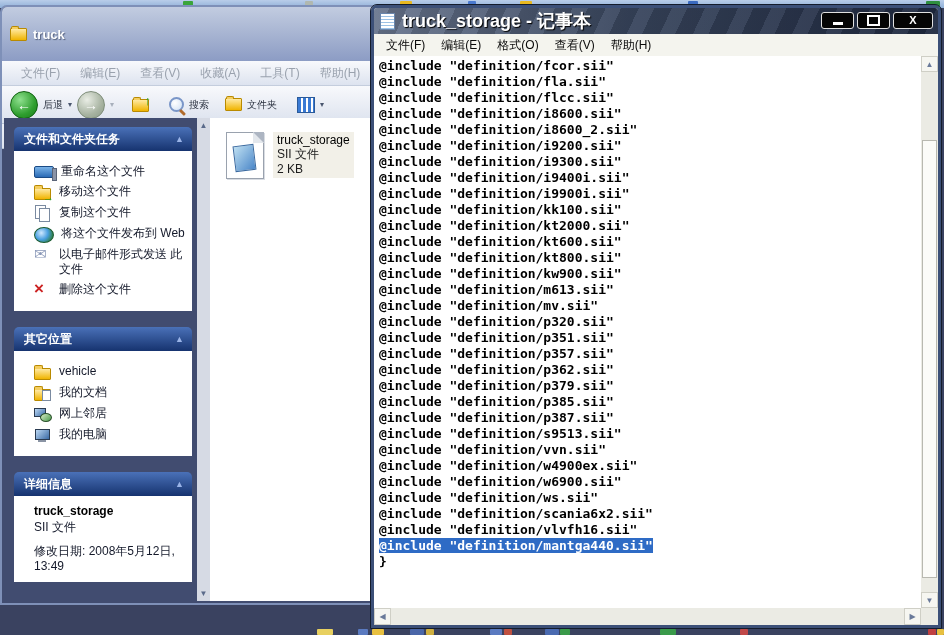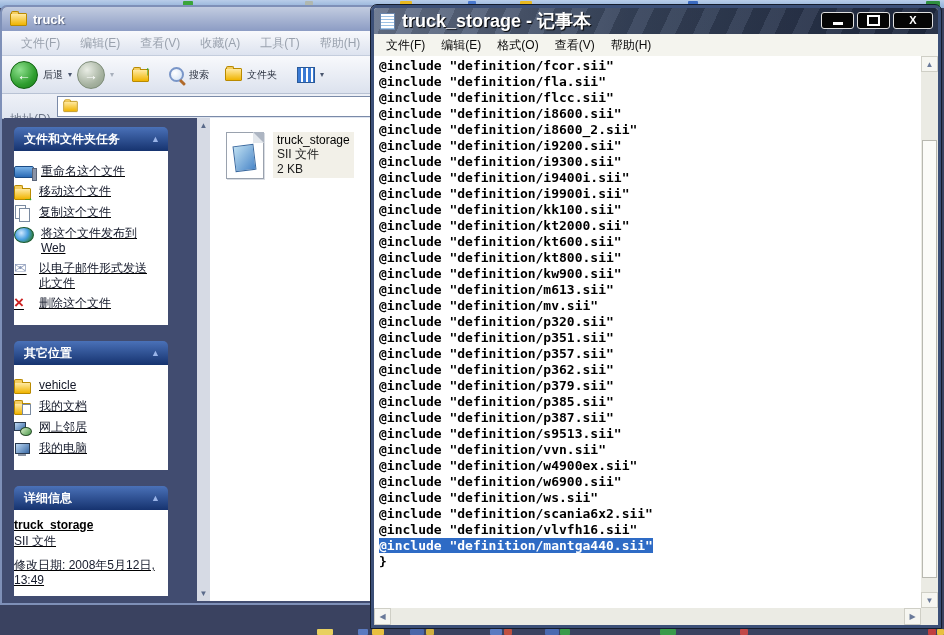--- a/index.html
+++ b/index.html
@@ -13,21 +13,21 @@
     background:linear-gradient(180deg,#b9cde9,#8fb0d8);}
   .frag{position:absolute;top:1px;height:6px;border-radius:1px;}
 
   
   .win{position:absolute;box-sizing:border-box;}
 
   
   .explorer{left:0;top:5px;width:385px;height:600px;border:2px solid #7e90b8;
     border-radius:7px 7px 0 0;background:#414c70;z-index:2;}
   .x-titlebar{height:24px;background:linear-gradient(180deg,#c2cce0,#8c9cc4);
-    border-radius:5px 5px 0 0;display:flex;align-items:center;padding:0 8px;gap:6px;}
+    border-radius:5px 5px 0 0;display:flex;align-items:center;padding:15px 8px;gap:6px;}
   .x-title{color:#fff;font-weight:bold;font-size:13px;text-shadow:1px 1px 1px #55617e;}
   .x-menubar{height:24px;background:linear-gradient(180deg,#f8f9fc,#dde3ef);
     border-bottom:1px solid #c4cddd;display:flex;align-items:center;padding-left:10px;gap:2px;}
   .xmenu-item{color:#9aa2ae;font-size:12px;padding:3px 9px;}
   .x-toolbar{height:37px;background:linear-gradient(180deg,#f8f9fc,#dce2ee);
     border-bottom:1px solid #b8c2d4;display:flex;align-items:center;padding-left:8px;gap:5px;}
   .tb-label{font-size:10px;color:#2b3240;text-align:center;}
   .caret{font-size:8px;color:#4a566e;}
   .caret.dim{color:#a8b0bc;}
   .circle-btn{width:26px;height:26px;border-radius:50%;display:flex;align-items:center;
@@ -38,28 +38,28 @@
     border:1px solid #7e8d79;}
   .x-addrbar{height:24px;background:linear-gradient(180deg,#eef1f7,#dfe5f0);
     display:flex;align-items:center;padding:0 4px 0 8px;gap:6px;border-bottom:1px solid #b8c2d4;}
   .addr-label{font-size:12px;color:#6a7486;margin-top:27px;}
   .addr-field{flex:1;height:19px;background:#fff;border:1px solid #7a8aa8;
     display:flex;align-items:center;gap:5px;padding:0 4px;overflow:hidden;}
   .addr-text{font-size:12px;color:#0c0c0c;white-space:nowrap;}
   .x-content{position:absolute;left:2px;right:2px;top:111px;bottom:2px;background:#414c70;overflow:hidden;}
 
   
-  .panel{width:154px;margin:0 0 16px 10px;border-radius:5px 5px 0 0;}
+  .panel{width:178px;margin:0 0 16px 10px;border-radius:5px 5px 0 0;}
   .panel:first-child{margin-top:9px;}
   .panel-head{height:24px;border-radius:5px 5px 0 0;
     background:linear-gradient(180deg,#4a71b8,#16336f);
     display:flex;align-items:center;justify-content:space-between;padding:0 8px 0 10px;}
   .panel-title{color:#fff;font-weight:bold;font-size:12px;}
   .panel-chevron{color:#9ab4e8;font-size:9px;}
-  .panel-body{background:#fff;padding:8px 6px 8px 0;text-decoration:underline;}
+  .panel-body{background:#fff;padding:8px 6px 8px 20px;}
   .task-item{display:flex;align-items:flex-start;gap:7px;margin:5px 0;cursor:pointer;}
   .task-label{font-size:12px;color:#14192a;line-height:15px;}
   .detail-name{font-size:12px;font-weight:bold;color:#000;}
   .detail-line{font-size:12px;color:#14192a;margin-top:2px;line-height:15px;}
   .detail-gap{margin-top:9px;}
 
   
   .side-scroll{position:absolute;left:193px;top:0;bottom:0;width:13px;background:#d6dae4;
     display:flex;flex-direction:column;justify-content:space-between;align-items:center;}
   .side-arrow{font-size:8px;color:#5a6a8a;padding:3px 0;}

